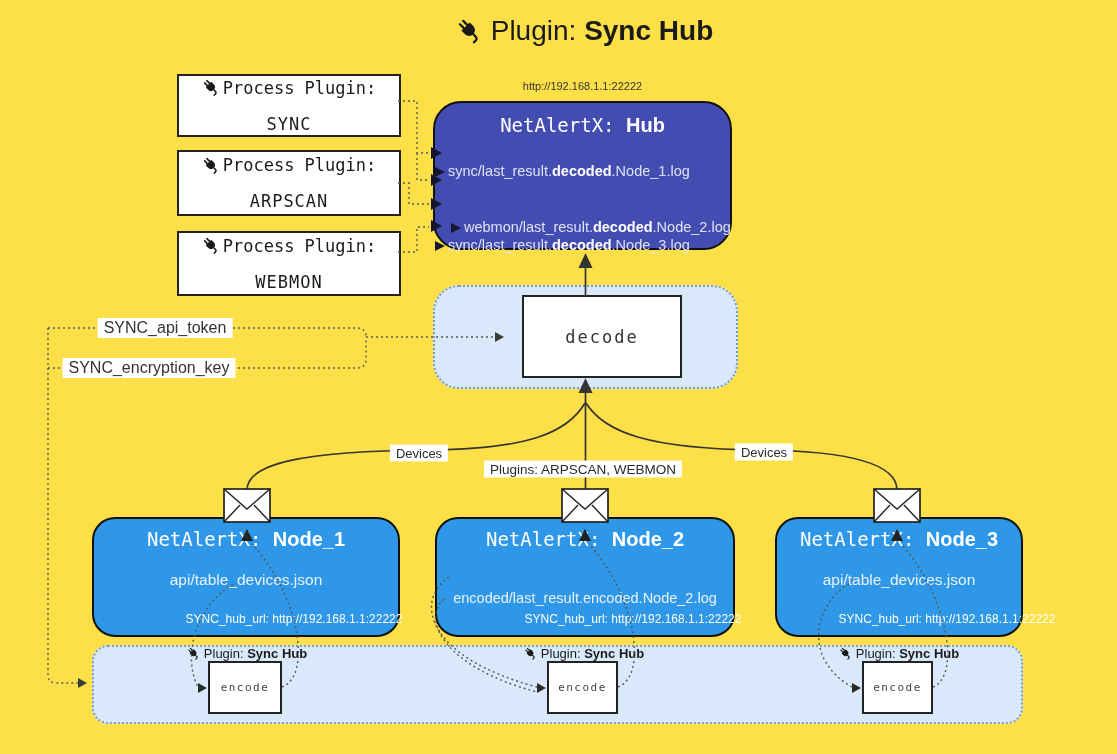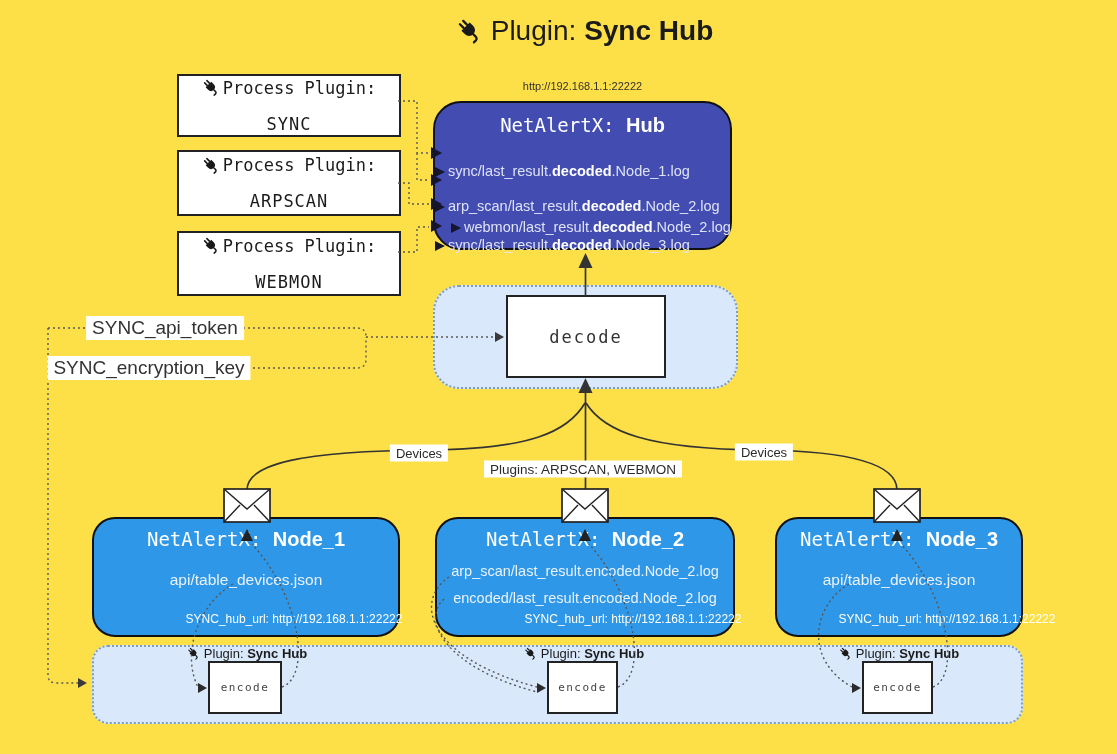--- a/index.html
+++ b/index.html
@@ -31,26 +31,26 @@
   .hub-line::before{content:"";position:absolute;left:-13px;top:4px;width:0;height:0;
        border-left:10px solid #15152e;border-top:5px solid transparent;border-bottom:5px solid transparent;}
   .hub-url{position:absolute;left:433px;top:80px;width:299px;text-align:center;font-size:11px;color:#333;z-index:2;}
 
   
   .panel{background:var(--panel-fill,#d9e9fb);border:2px dotted var(--panel-border,#7f9db9);box-sizing:border-box;}
   .decode-wrap{position:absolute;left:433px;top:285px;width:305px;height:104px;border-radius:26px;z-index:1;}
   .white-box{position:absolute;background:#fff;border:2px solid #222;box-sizing:border-box;
              display:flex;align-items:center;justify-content:center;
              font-family:"DejaVu Sans Mono",monospace;color:#333;z-index:3;}
-  .decode-box{left:506px;top:295px;width:160px;height:83px;font-size:17px;letter-spacing:2px;}
+  .decode-box{left:522px;top:295px;width:160px;height:83px;font-size:17px;letter-spacing:2px;}
 
   
   .lbl{position:absolute;transform:translate(-50%,-50%);background:#fff;padding:1px 6px;
        white-space:nowrap;z-index:6;color:#2b2b2b;}
-  .lbl-token{font-size:19px;color:#333;}
+  .lbl-token{font-size:16px;color:#333;}
   .lbl-edge{font-size:13px;}
 
   
   .node{position:absolute;top:517px;height:120px;border-radius:23px;background:var(--node-fill,#2e97e8);
         border:2.5px solid #111;box-sizing:border-box;z-index:2;}
   .node-title{position:absolute;top:9px;left:0;width:100%;text-align:center;color:#fff;}
   .node-file{position:absolute;left:0;width:100%;text-align:center;color:#eaf2fc;font-size:15.5px;white-space:nowrap;}
   .node-url{position:absolute;bottom:9px;left:0;width:100%;text-align:center;color:#fff;font-size:12px;padding-left:48px;}
 
   
@@ -115,22 +115,20 @@
 
   <div class="hub-url">http://192.168.1.1:22222</div>
   <div class="hub">
     <div class="hub-title">
       <span class="mono-prefix">NetAlertX: </span><span class="name-bold">Hub</span>
     </div>
     <div class="hub-line" style="top:36px;margin-top:24px;">
       <span>sync/last_result.</span><b>decoded</b><span>.Node_1.log</span></div>
     <div class="hub-line" style="top:86px;margin-top:48px;">
       <span>sync/last_result.</span><b>decoded</b><span>.Node_3.log</span></div>
-    <div class="hub-line" style="top:95px;">
-      <span>arp_scan/last_result.</span><b>decoded</b><span>.Node_2.log</span></div>
     <div class="hub-line" style="top:116px;margin-left:16px;">
       <span>webmon/last_result.</span><b>decoded</b><span>.Node_2.log</span></div>
   </div>
 
   <div class="panel decode-wrap"></div>
   <div class="white-box decode-box">decode</div>
 
   <div class="lbl lbl-token" style="left:165px;top:328px;">SYNC_api_token</div>
   <div class="lbl lbl-token" style="left:149px;top:368px;">SYNC_encryption_key</div>
 
@@ -140,21 +138,20 @@
 
   <div class="node" style="left:92px;width:308px;">
     <div class="node-title">
       <span class="mono-prefix">NetAlertX: </span><span class="name-bold">Node_1</span></div>
     <div class="node-file" style="top:52px;">api/table_devices.json</div>
     <div class="node-url">SYNC_hub_url: http://192.168.1.1:22222</div>
   </div>
   <div class="node" style="left:435px;width:300px;">
     <div class="node-title">
       <span class="mono-prefix">NetAlertX: </span><span class="name-bold">Node_2</span></div>
-    <div class="node-file" style="top:44px;font-size:14.5px;">arp_scan/last_result.encoded.Node_2.log</div>
     <div class="node-file" style="top:71px;font-size:14.5px;">encoded/last_result.encoded.Node_2.log</div>
     <div class="node-url">SYNC_hub_url: http://192.168.1.1:22222</div>
   </div>
   <div class="node" style="left:775px;width:248px;">
     <div class="node-title">
       <span class="mono-prefix">NetAlertX: </span><span class="name-bold">Node_3</span></div>
     <div class="node-file" style="top:52px;">api/table_devices.json</div>
     <div class="node-url">SYNC_hub_url: http://192.168.1.1:22222</div>
   </div>
 

